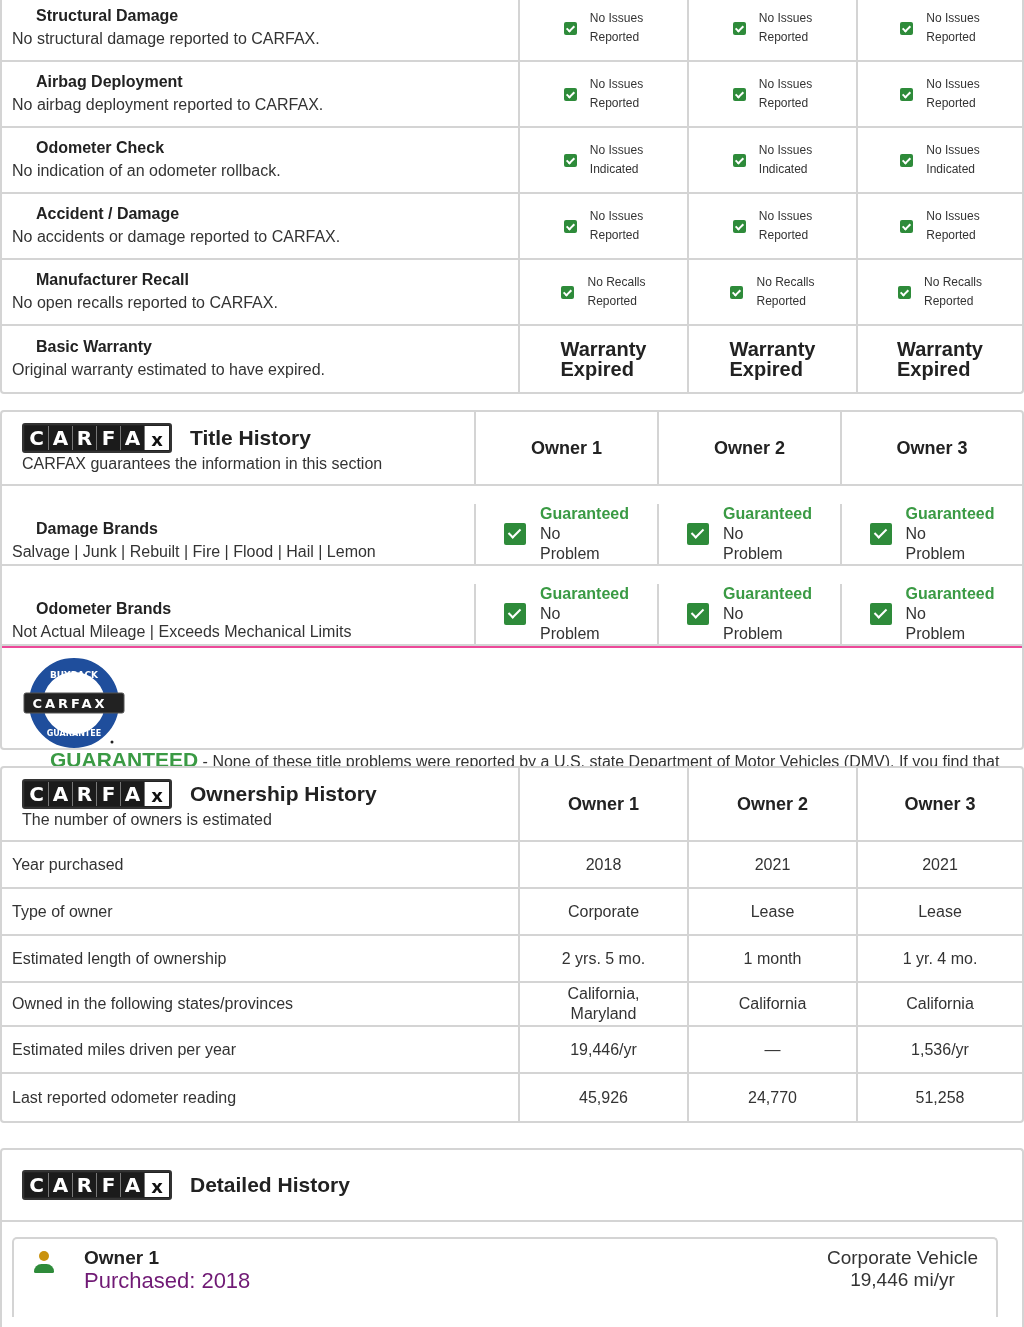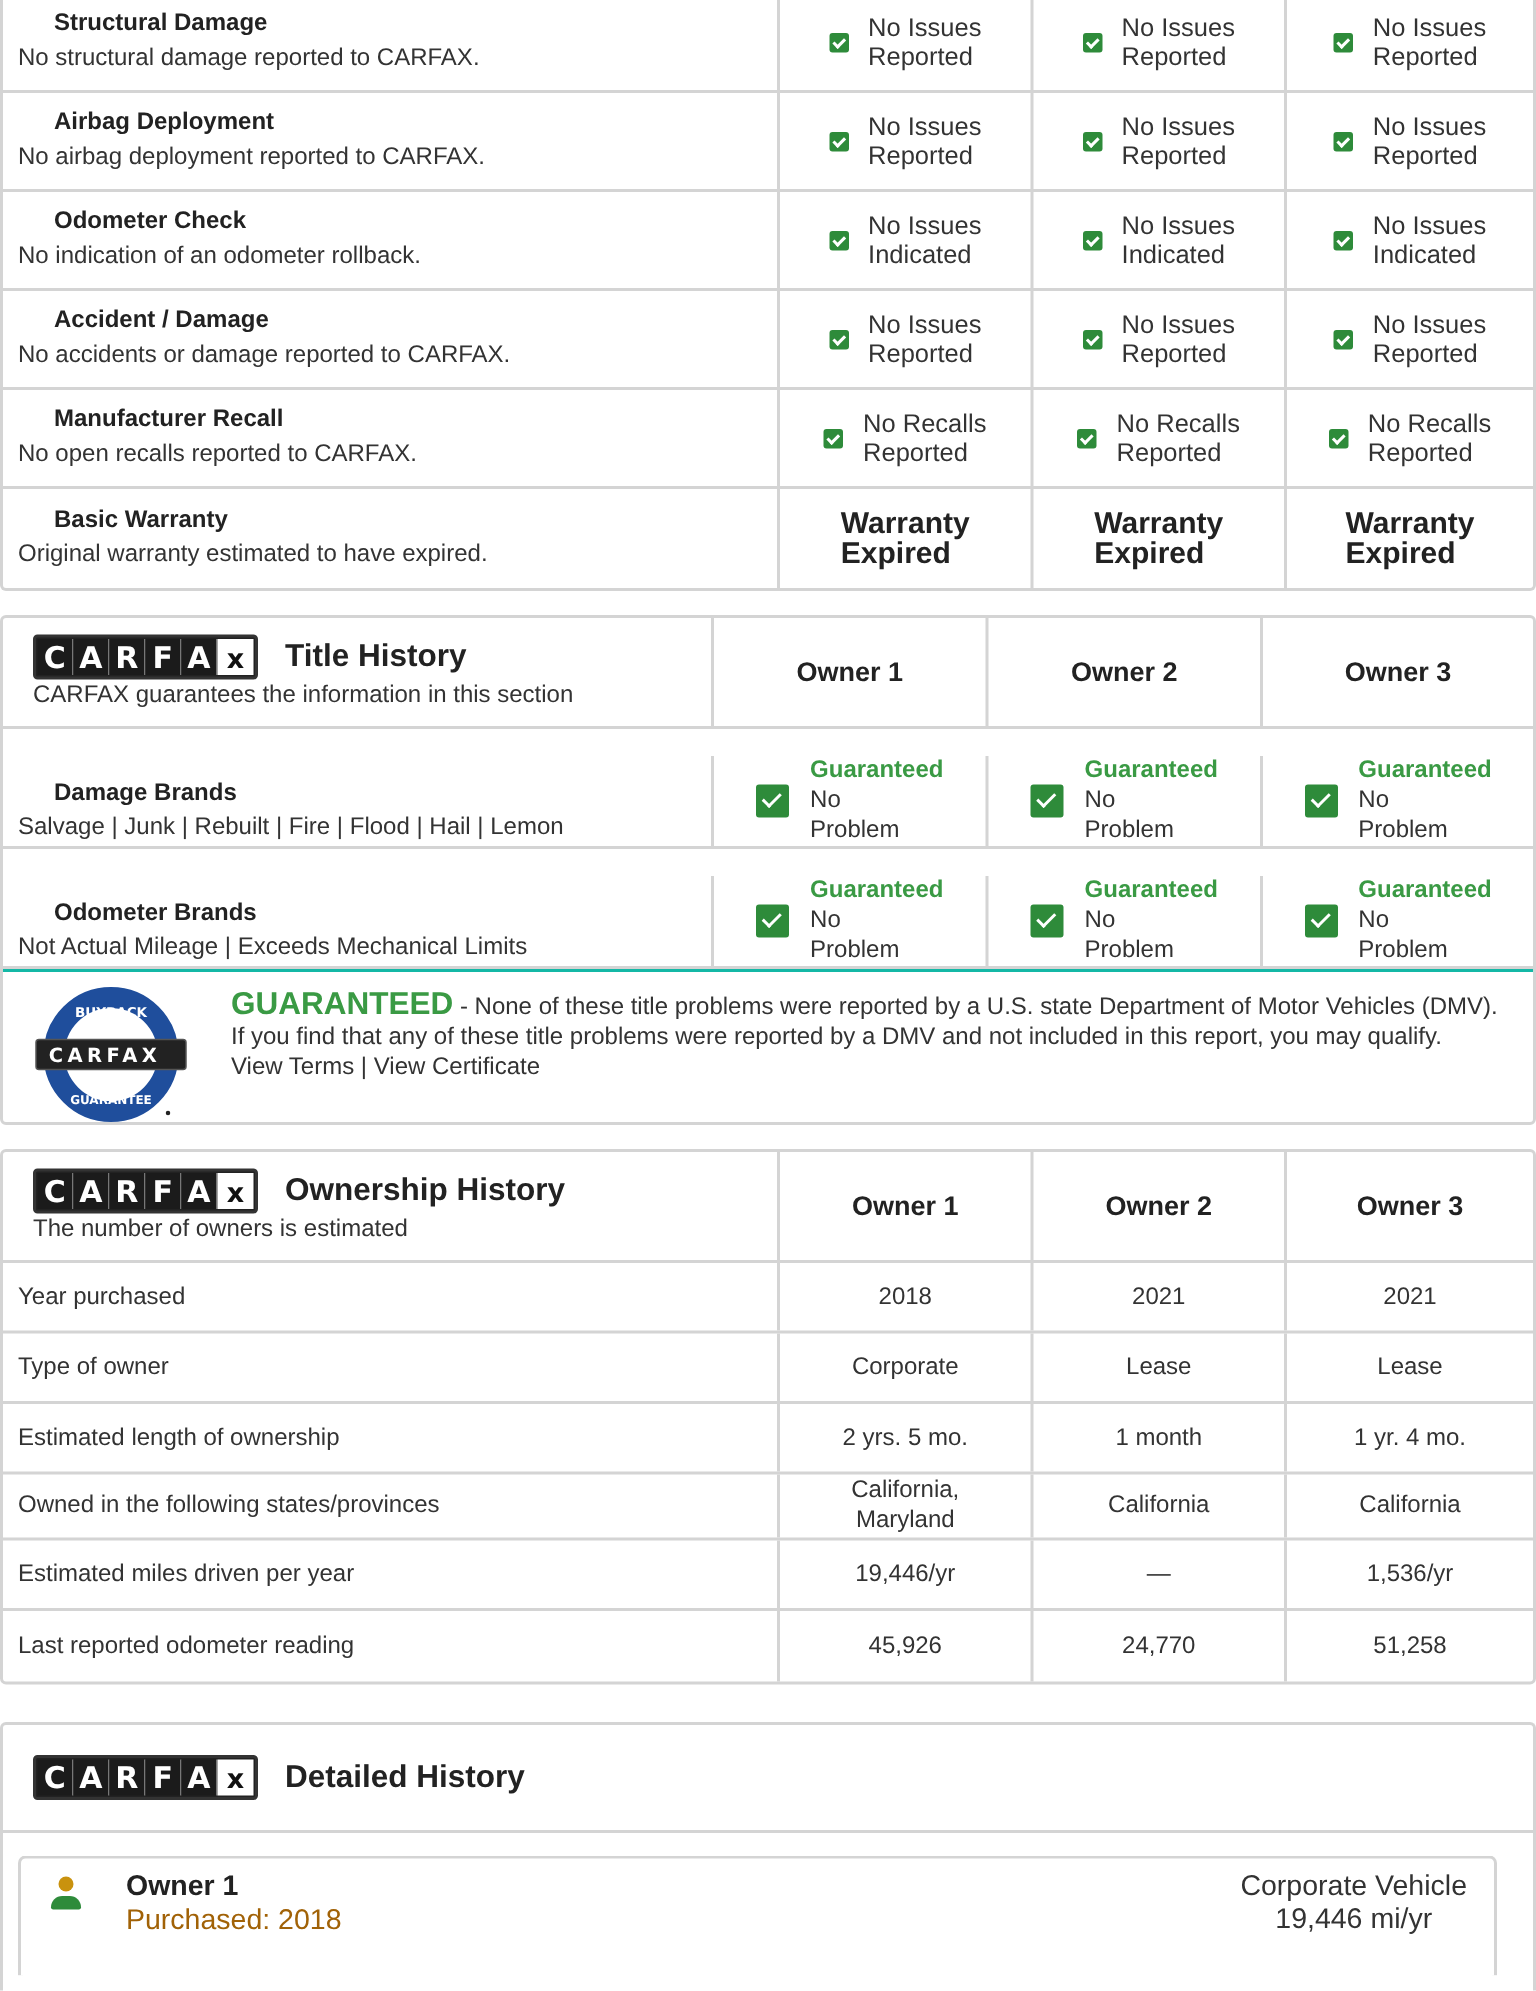--- a/index.html
+++ b/index.html
@@ -15,42 +15,42 @@
   
   #checks { top: -4px; border-top: none; border-radius: 0 0 4px 4px; }
   #checks .row { height: 66px; }
   #checks .c0 { width: 516px; padding-left: 10px; flex-direction: column; align-items: flex-start; justify-content: center; }
   #checks .cv { width: 169px; justify-content: center; }
   #checks .cv:last-child { flex: 1; }
   .lbl-title { font-size: 16px; font-weight: bold; color: #222; line-height: 22px; margin-left: 24px; }
   .lbl-sub { font-size: 16px; color: #333; line-height: 24px; }
   .chk-small { width: 13px; height: 13px; background: #2e8b3a; border-radius: 2px; margin-right: 13px; position: relative; flex-shrink: 0; }
   .chk-small::after { content: ""; position: absolute; left: 4px; top: 2px; width: 3px; height: 6px; border: solid #fff; border-width: 0 2px 2px 0; transform: rotate(45deg); }
-  .status { font-size: 17px; line-height: 19px; color: #333; }
+  .status { font-size: 12px; line-height: 19px; color: #333; }
   .warranty { font-size: 20px; font-weight: bold; text-align: left; line-height: 20px; color: #222; }
   .logo { display: inline-flex; border: 2px solid #333; background: #222; border-radius: 3px; height: 30px; padding: 1px; }
   .logo span { width: 24px; height: 24px; background: #1b1b1b; color: #fff; font-weight: bold; font-size: 20px; display: flex; align-items: center; justify-content: center; border-right: 1px solid #777; font-family: "DejaVu Sans", sans-serif; }
   .logo span.x { background: #fff; color: #111; border-right: none; font-size: 18px; align-items: flex-end; }
   .sec-title { font-size: 21px; font-weight: bold; color: #222; margin-left: 18px; }
   .sec-sub { font-size: 16px; color: #333; margin-top: 2px; }
   .owner-h { font-size: 18px; font-weight: bold; color: #222; }
 
   
   #title { top: 410px; height: 340px; }
   #title .c0 { width: 472px; padding-left: 10px; flex-direction: column; align-items: flex-start; justify-content: center; }
   #title .cv { width: 183px; justify-content: center; }
   #title .cv:last-child { flex: 1; }
   #title .r-head { height: 74px; }
   #title .r-brand { height: 80px; align-items: flex-end; }
   .chk-big { width: 22px; height: 22px; background: #2e8b3a; border-radius: 2px; position: relative; margin-right: 14px; flex-shrink: 0; }
   .chk-big::after { content: ""; position: absolute; left: 7px; top: 3px; width: 5px; height: 10px; border: solid #fff; border-width: 0 2px 2px 0; transform: rotate(45deg); }
   .guar { display: flex; align-items: center; }
   .guar-txt { font-size: 16px; line-height: 20px; color: #333; }
   .guar-txt .g { color: #3a9a44; font-weight: bold; display: block; }
-  .guarantee-box { display: flex; padding: 10px 20px; border-top: 2px solid #14b8a6; height: 106px; }
+  .guarantee-box { display: flex; padding: 10px 20px; border-top: 2px solid #ec4899; height: 106px; flex-direction: column; }
   .badge { width: 104px; height: 90px; position: relative; flex-shrink: 0; }
   .guar-body { margin-left: 28px; font-size: 16px; line-height: 20px; color: #333; padding-top: 2px; }
   .guar-body .G { color: #3a9a44; font-weight: bold; font-size: 21px; }
   .guar-body a { color: #333; text-decoration: none; }
 
   
   #own { top: 766px; }
   #own .c0 { width: 516px; padding-left: 10px; }
   #own .cv { width: 169px; justify-content: center; text-align: center; font-size: 16px; color: #333; line-height: 20px; }
   #own .cv:last-child { flex: 1; }
@@ -62,21 +62,21 @@
 
   
   #detail { top: 1148px; height: 190px; border-bottom: none; }
   #detail .dh { height: 72px; display: flex; align-items: center; padding-left: 20px; border-bottom: 2px solid #d4d4d4; }
   .owner-card { position: absolute; left: 10px; right: 24px; top: 87px; height: 80px; border: 2px solid #d4d4d4; border-bottom: none; border-radius: 5px 5px 0 0; display: flex; justify-content: space-between; padding: 8px 18px 0 18px; }
   .oc-left { display: flex; }
   .person { width: 24px; height: 24px; position: relative; margin-right: 28px; margin-top: 4px; }
   .person .hd { position: absolute; left: 7px; top: 0; width: 10px; height: 10px; border-radius: 50%; background: #c9920e; }
   .person .bd { position: absolute; left: 2px; top: 13px; width: 20px; height: 9px; border-radius: 10px 10px 2px 2px; background: #2e8b3a; }
   .oc-title { font-size: 19px; font-weight: bold; color: #222; line-height: 22px; }
-  .oc-sub { font-size: 19px; color: #a16207; line-height: 24px; }
+  .oc-sub { font-size: 22px; color: #701a75; line-height: 24px; }
   .oc-right { text-align: center; font-size: 19px; color: #333; line-height: 22px; }
 </style>
 </head>
 <body>
 
 <div class="tbl" id="checks">
 
   <div class="row">
     <div class="cell c0">
         <span class="lbl-title">Structural Damage</span>

